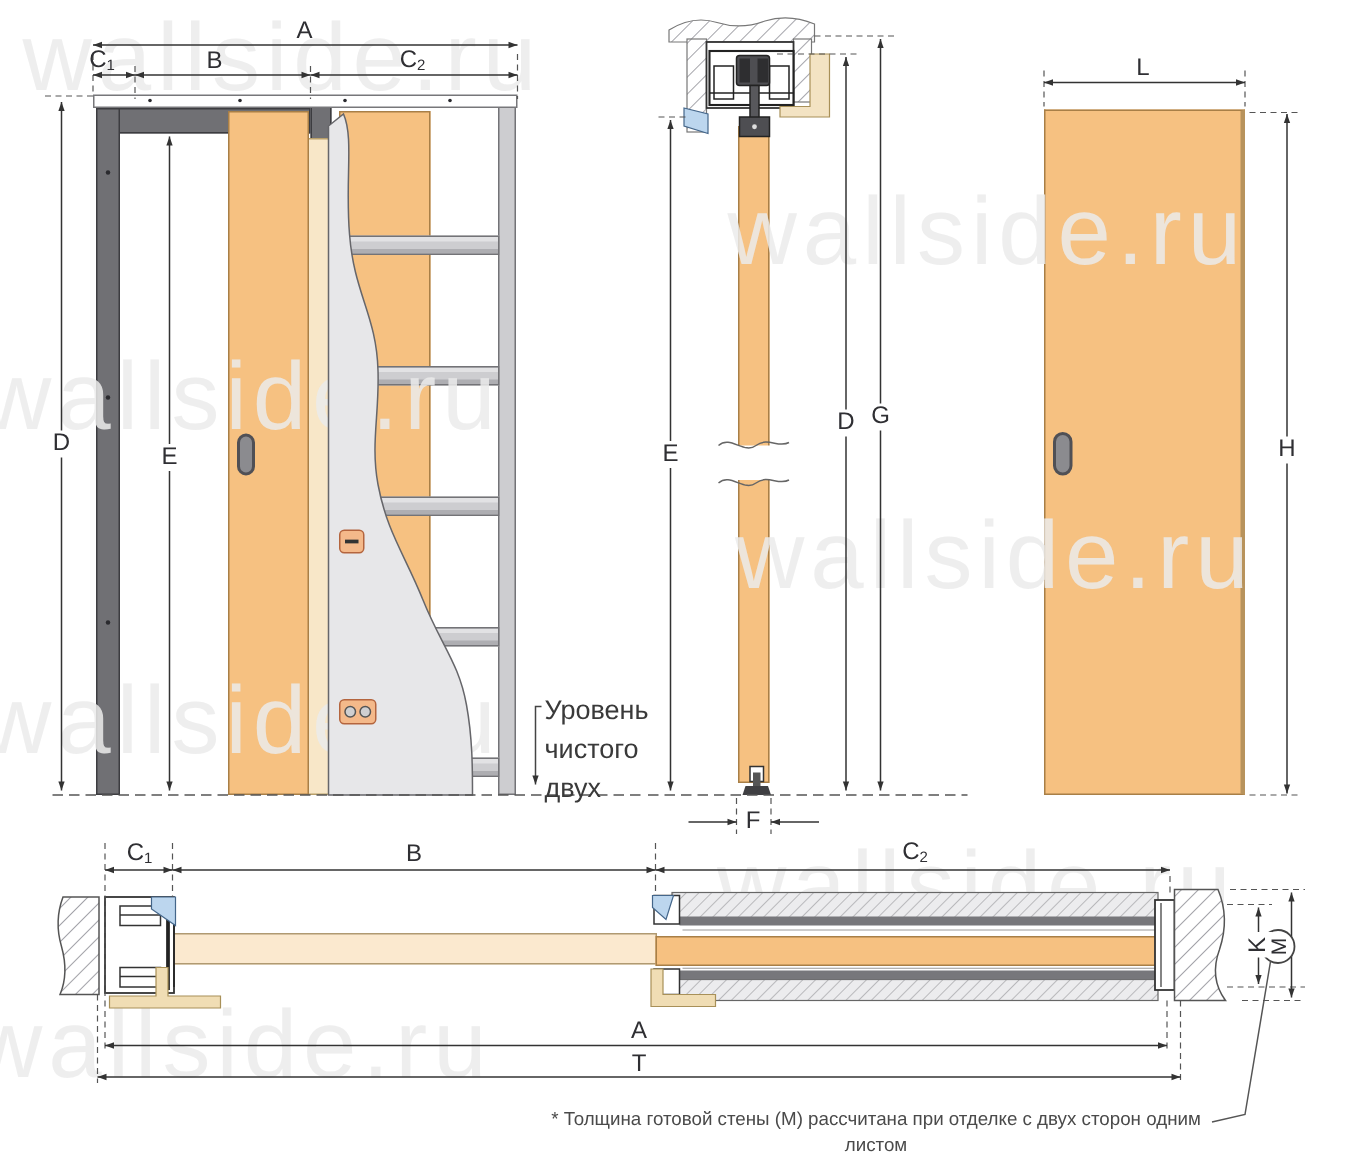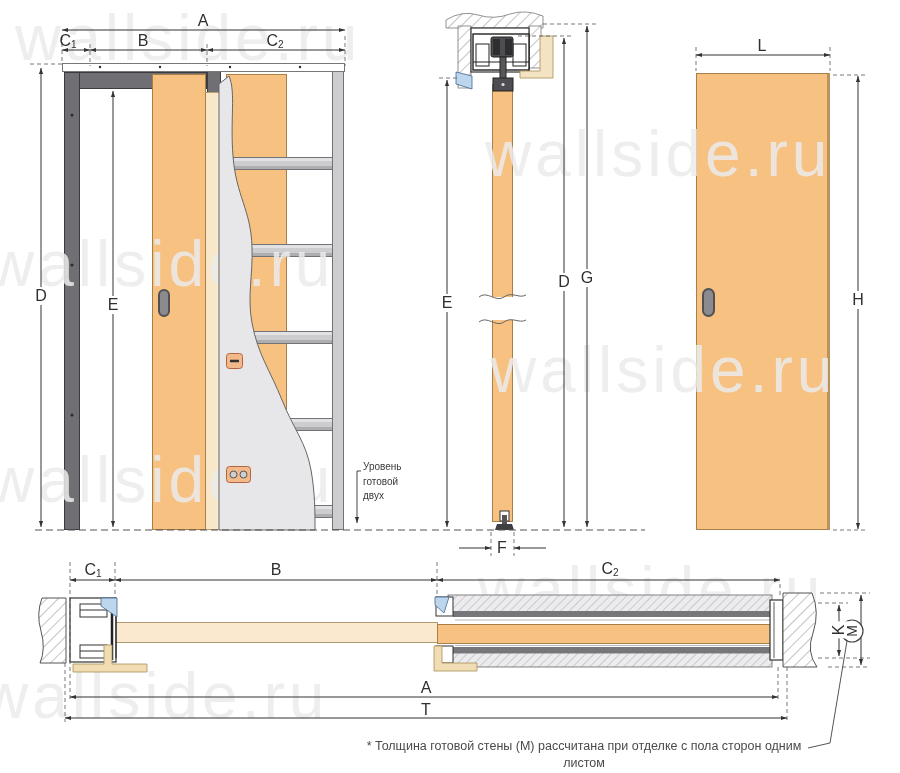--- a/index.html
+++ b/index.html
@@ -18,21 +18,21 @@
   .cream{background:#f8e7c8;border:1px solid #b9a06a;}
   .handle{background:#8b8b8f;border:2px solid #505055;border-radius:7px;}
   
   svg.lines{position:absolute;left:0;top:0;z-index:20;}
   
   .lbl{position:absolute;z-index:30;font-size:16px;color:#2f2f33;
        transform:translate(-50%,-50%);white-space:nowrap;line-height:1;}
   .lbl.bg{background:#fff;padding:1px 3px;}
   .lbl .sub{font-size:10px;vertical-align:-2px;}
   .lbl.rot{transform:translate(-50%,-50%) rotate(-90deg);}
-  .note{position:absolute;z-index:30;font-size:10px;color:#3a3a3a;line-height:1.45;}
+  .note{position:absolute;z-index:30;font-size:18px;color:#3a3a3a;line-height:1.45;}
   .footnote{position:absolute;z-index:30;font-size:12.5px;color:#4a4a4a;line-height:1.35;
             text-align:center;}
   
   .wm{position:absolute;z-index:15;font-size:64px;letter-spacing:4px;
       color:rgba(235,235,235,0.85);white-space:nowrap;pointer-events:none;line-height:1;}
 </style>
 </head>
 <body>
 
 <div class="canvas">
@@ -233,21 +233,21 @@
   <div class="lbl" style="left:93px;top:570px"><span>C</span><span class="sub">1</span></div>
   <div class="lbl" style="left:276px;top:570px">B</div>
   <div class="lbl" style="left:610px;top:569px"><span>C</span><span class="sub">2</span></div>
   <div class="lbl" style="left:426px;top:688px">A</div>
   <div class="lbl" style="left:426px;top:710px">T</div>
   <div class="lbl bg rot" style="left:839px;top:630px">K</div>
   <div class="lbl rot" style="left:852px;top:631px;font-size:14px">M</div>
 
   <div class="note" style="left:363px;top:460px">
     <div>Уровень</div>
-    <div>готовой</div>
+    <div>чистого</div>
     <div>двух</div>
   </div>
   <div class="footnote" style="left:358px;top:738px;width:452px">
-    <div>* Толщина готовой стены (М) рассчитана при отделке с пола сторон одним листом</div>
+    <div>* Толщина готовой стены (М) рассчитана при отделке с двух сторон одним листом</div>
     <div>ГКЛ - 12,5 мм, может изменяться в зависимости от применяемых материалов</div>
   </div>
 
 </div>
 
 </body></html>

